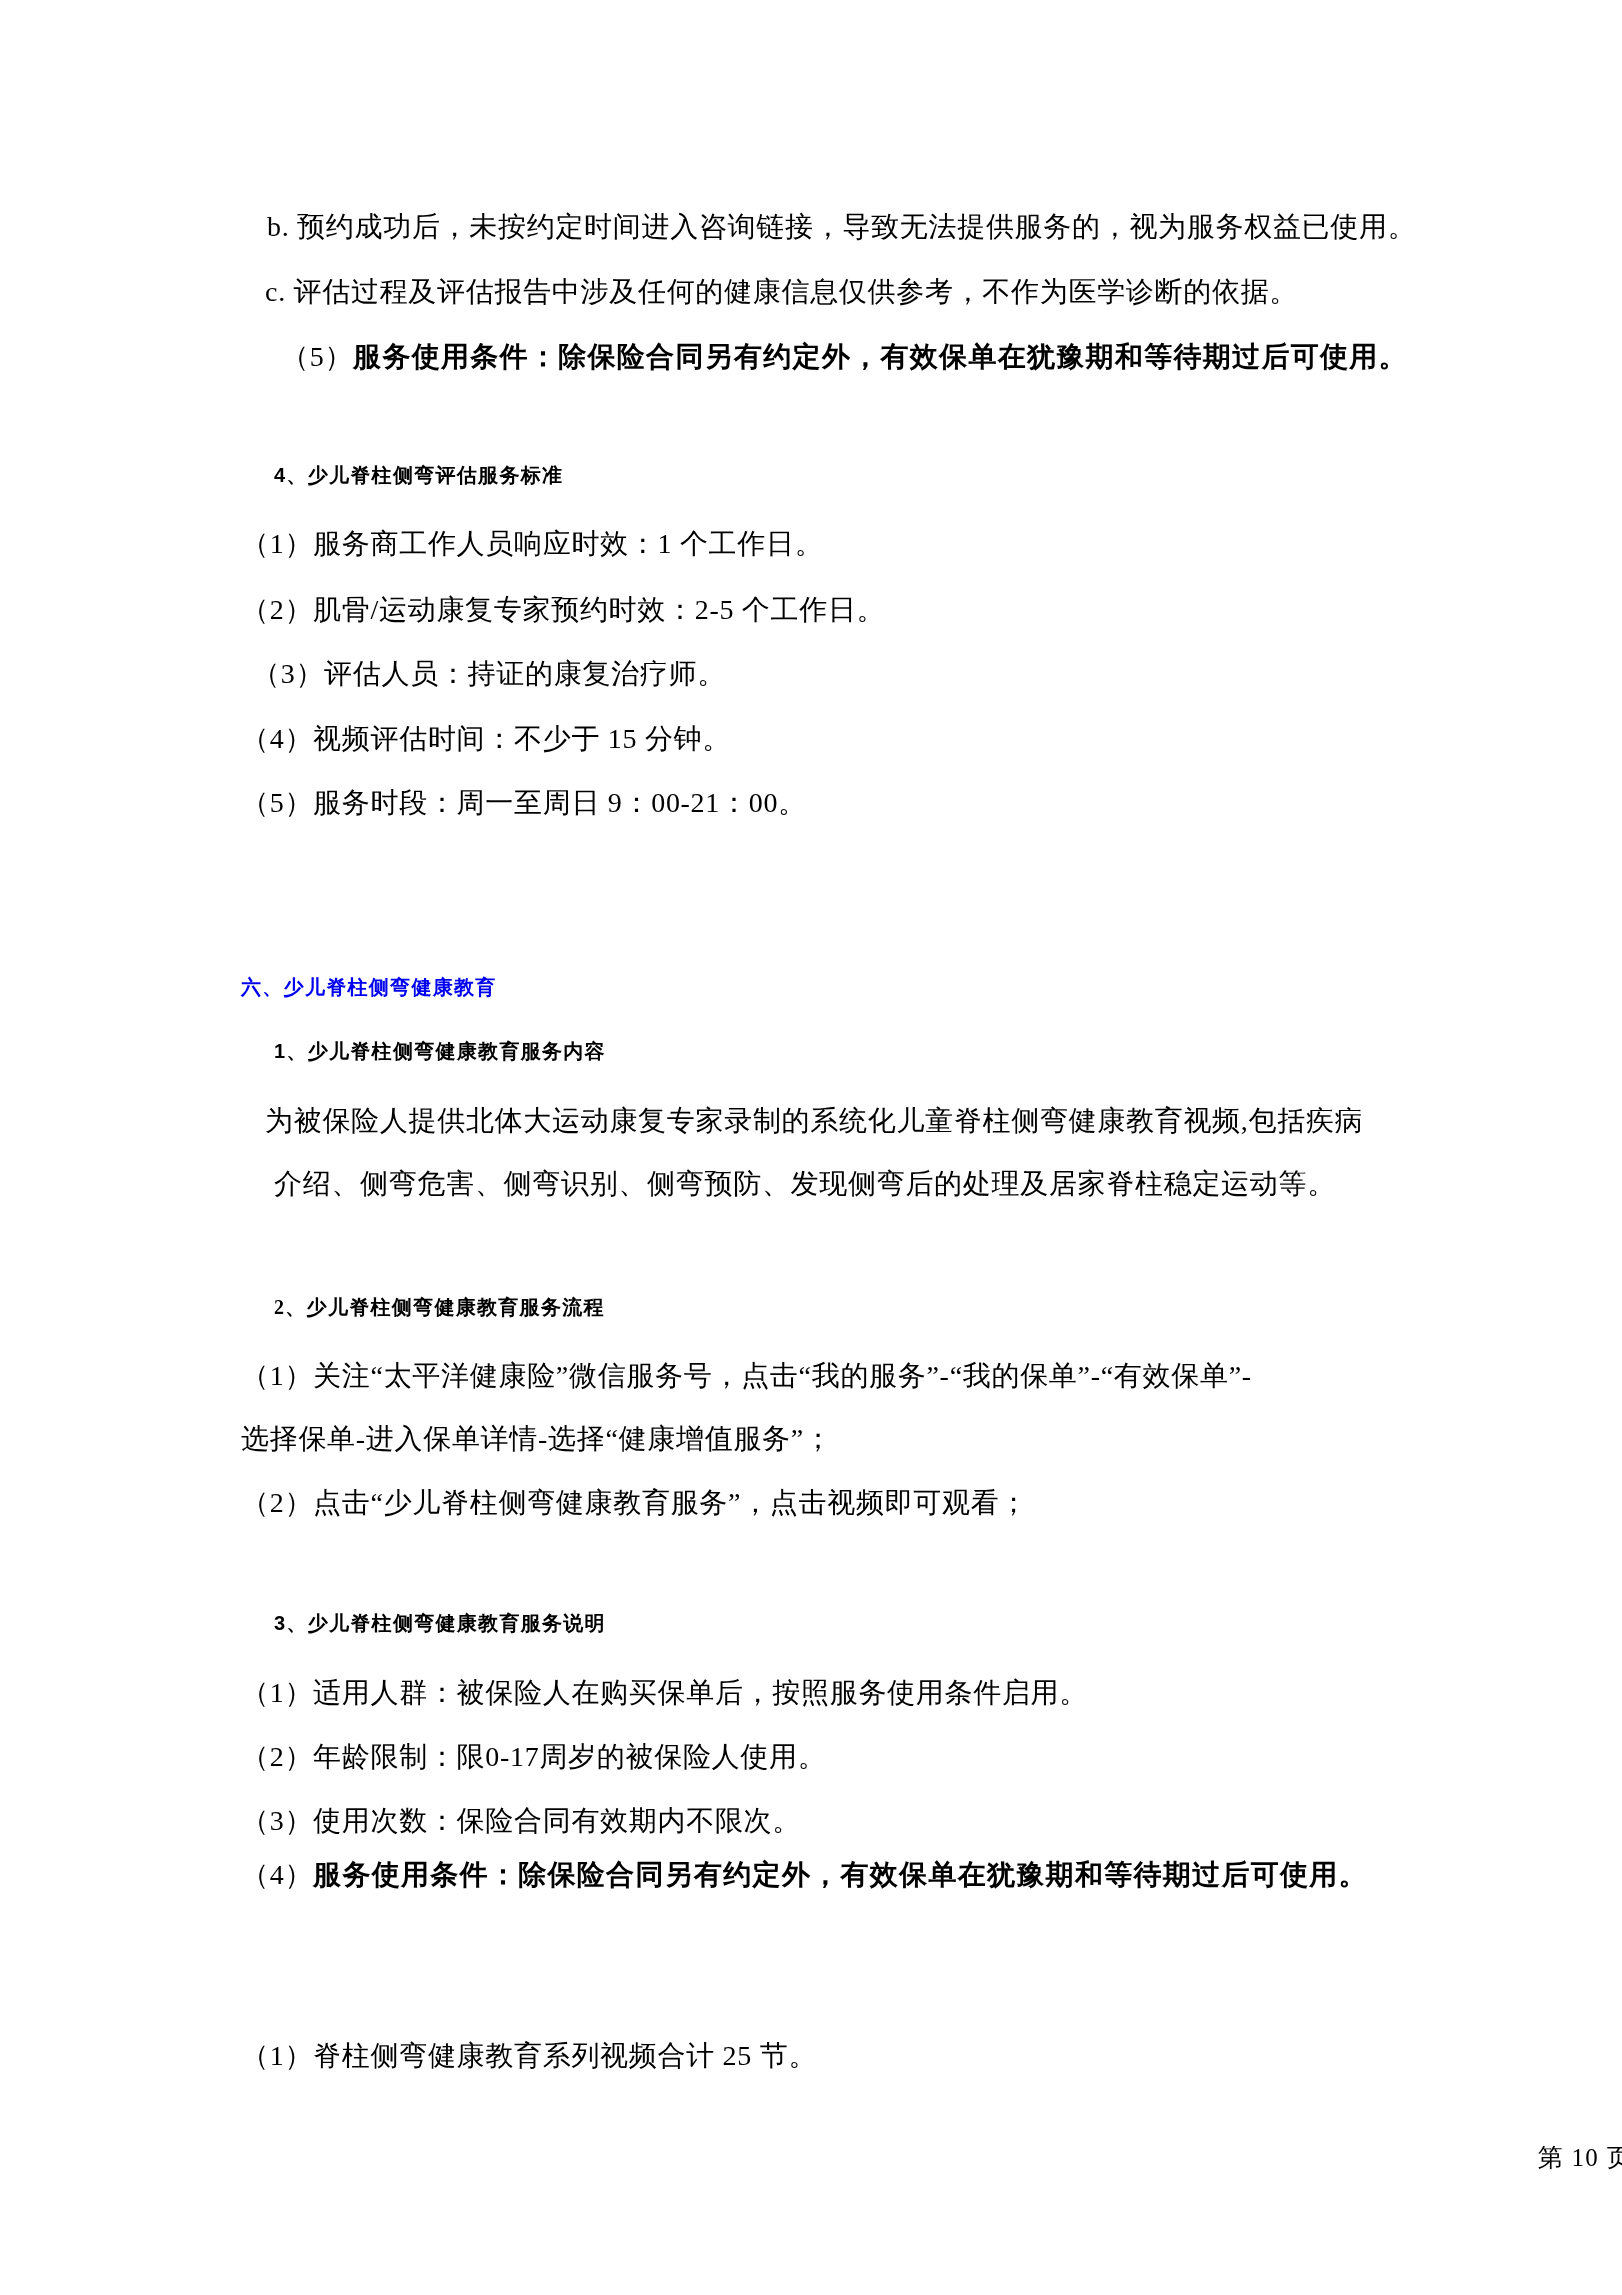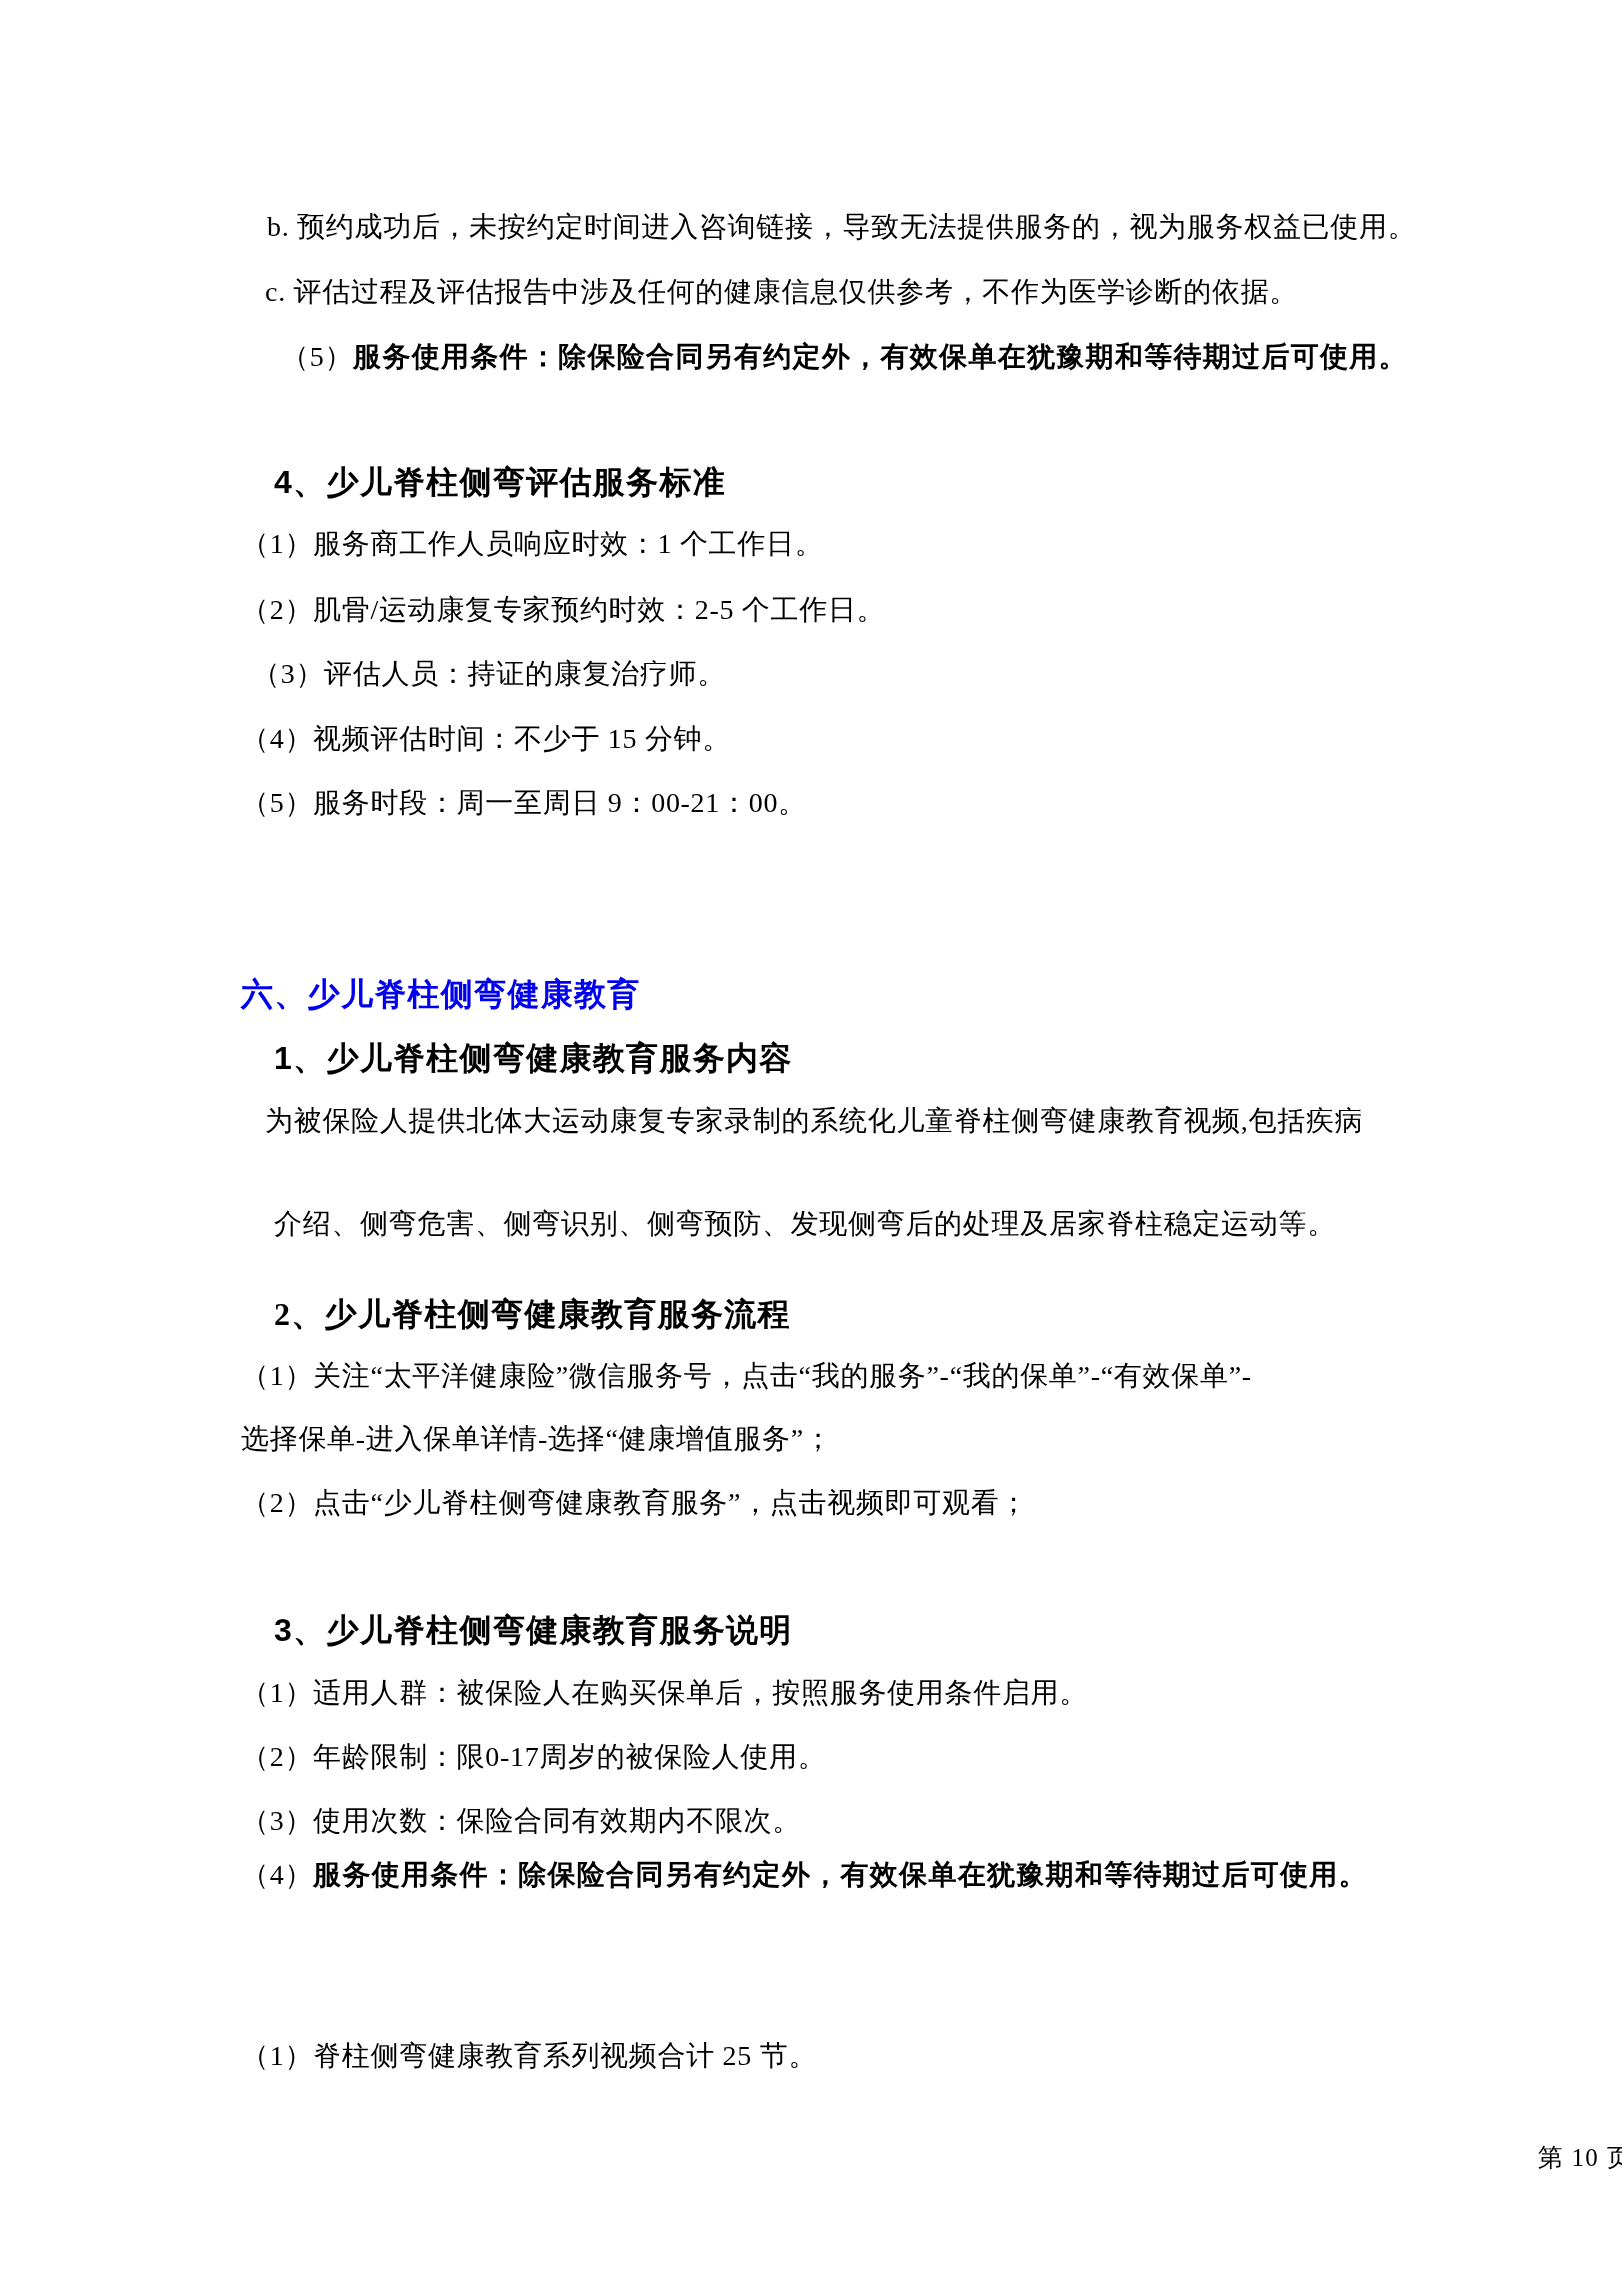--- a/index.html
+++ b/index.html
@@ -23,21 +23,21 @@
     font-size: 28px;
     line-height: 1.3;
     letter-spacing: 0.7px;
   }
   .hei {
     font-family: "Liberation Sans", "DejaVu Sans", sans-serif;
     font-weight: bold;
     letter-spacing: 1.3px;
   }
   .heading {
-    font-size: 32px;
+    font-size: 20px;
   }
   .blue-heading {
     color: #0000ee;
   }
   .footer-line {
     position: absolute;
     margin: 10px;
     left: 0;
     width: 100%;
     text-align: right;
@@ -67,21 +67,21 @@
   <p class="line" style="top:721px; left:241px;">（4）视频评估时间：不少于 15 分钟。</p>
 
   <p class="line" style="top:785px; left:241px;">（5）服务时段：周一至周日 9：00-21：00。</p>
 
   <p class="line hei heading blue-heading" style="top:974px; left:241px;">六、少儿脊柱侧弯健康教育</p>
 
   <p class="line hei heading" style="top:1038px; left:274px;">1、少儿脊柱侧弯健康教育服务内容</p>
 
   <p class="line" style="top:1103px; left:265px;">为被保险人提供北体大运动康复专家录制的系统化儿童脊柱侧弯健康教育视频,包括疾病</p>
 
-  <p class="line" style="top:1206px; left:274px;">介绍、侧弯危害、侧弯识别、侧弯预防、发现侧弯后的处理及居家脊柱稳定运动等。</p>
+  <p class="line" style="top:1166px; left:274px;">介绍、侧弯危害、侧弯识别、侧弯预防、发现侧弯后的处理及居家脊柱稳定运动等。</p>
 
   <p class="line hei heading" style="top:1294px; left:274px;font-family:Liberation Serif, serif;">2、少儿脊柱侧弯健康教育服务流程</p>
 
   <p class="line" style="top:1358px; left:241px;">（1）关注“太平洋健康险”微信服务号，点击“我的服务”-“我的保单”-“有效保单”-</p>
 
   <p class="line" style="top:1421px; left:241px;">选择保单-进入保单详情-选择“健康增值服务”；</p>
 
   <p class="line" style="top:1485px; left:241px;">（2）点击“少儿脊柱侧弯健康教育服务”，点击视频即可观看；</p>
 
   <p class="line hei heading" style="top:1610px; left:274px;">3、少儿脊柱侧弯健康教育服务说明</p>

